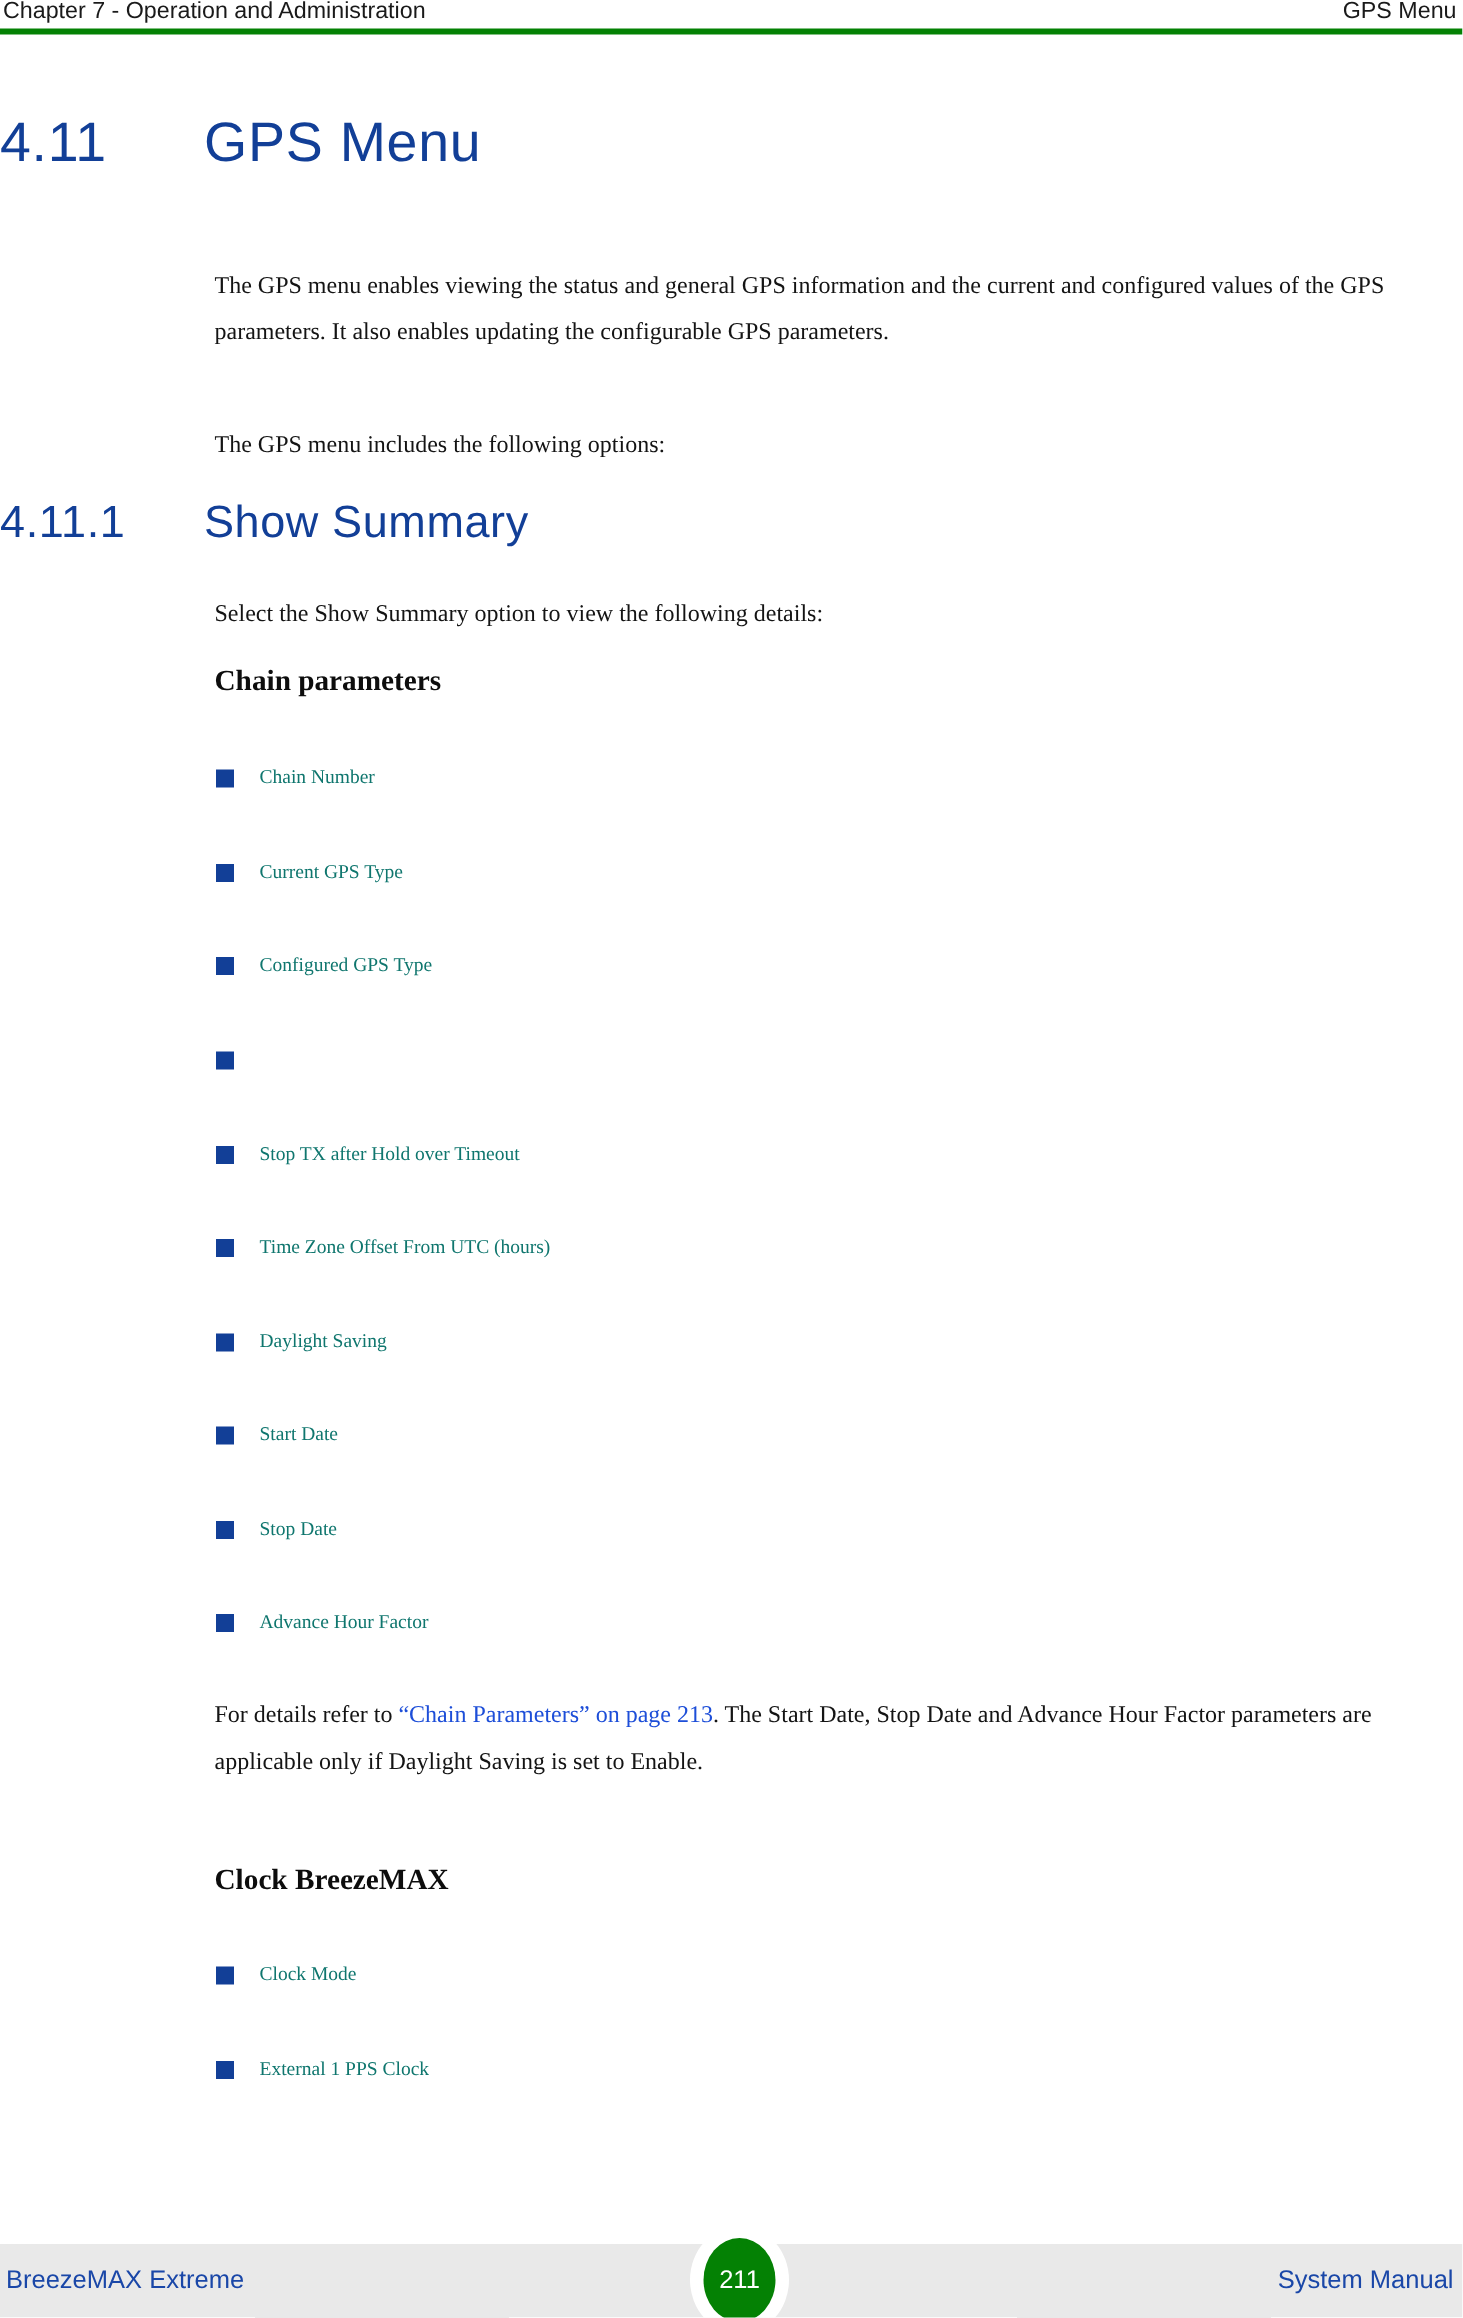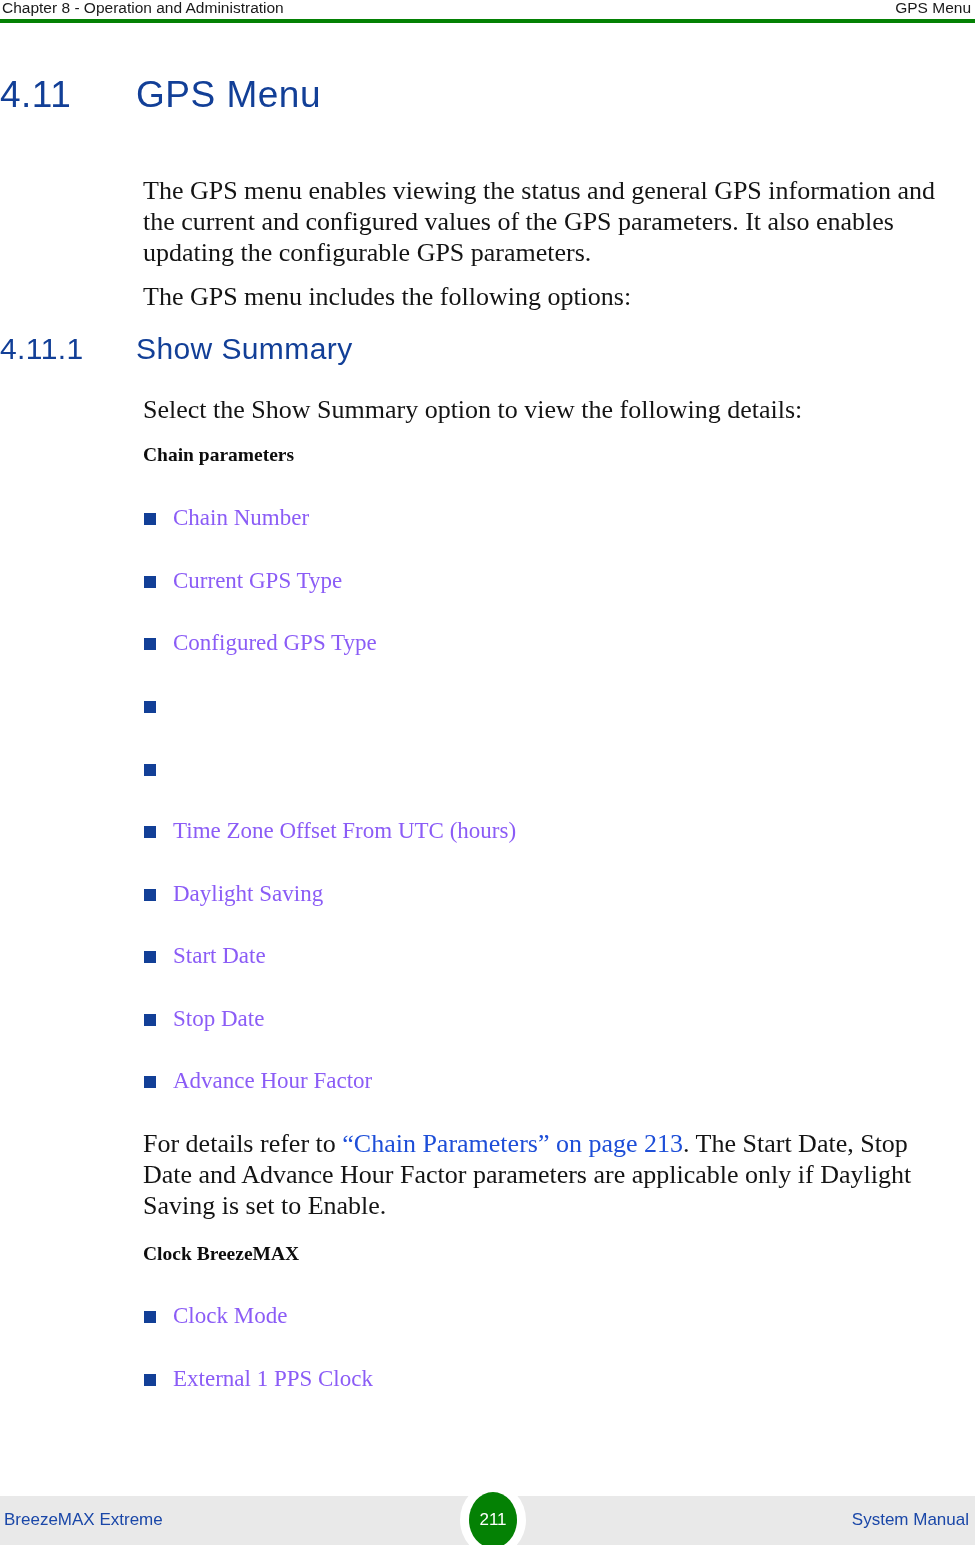--- a/index.html
+++ b/index.html
@@ -91,21 +91,21 @@
     display: inline-block;
     width: 136px;
   }
 
   
   .para {
     position: absolute;
     left: 143px;
     width: 820px;
     font-family: "Liberation Serif", serif;
-    font-size: 26px;
+    font-size: 16px;
     line-height: 31px;
     color: #141414;
     text-align: left;
   }
   .para a.xref {
     color: #1d4ed8;
     text-decoration: none;
   }
 
   
@@ -132,23 +132,23 @@
     top: 8px;
     width: 12px;
     height: 12px;
     background: #123f97;
   }
   .bullet .btxt {
     position: absolute;
     left: 30px;
     top: 0px;
     font-family: "Liberation Serif", serif;
-    font-size: 23px;
+    font-size: 13px;
     line-height: 26px;
-    color: #8b5cf6;
+    color: #0f766e;
     white-space: nowrap;
   }
 
   
   .page-footer {
     position: absolute;
     left: 0;
     top: 1496px;
     width: 975px;
     height: 49px;
@@ -194,21 +194,21 @@
     font-size: 17px;
     display: flex;
     align-items: center;
     justify-content: center;
   }
 </style>
 </head>
 <body>
 
 <div class="page-header">
-  <div class="hdr-left">Chapter 8 - Operation and Administration</div>
+  <div class="hdr-left">Chapter 7 - Operation and Administration</div>
   <div class="hdr-right">GPS Menu</div>
   <div class="header-rule"></div>
 </div>
 
 <div class="content">
 
   <div class="h1-sec">
     <span class="num">4.11</span><span>GPS Menu</span>
   </div>
 
@@ -234,20 +234,21 @@
   </div>
   <div class="bullet" style="top:630px;">
     <span class="sq"></span>
     <span class="btxt">Configured GPS Type</span>
   </div>
   <div class="bullet" style="top:693px;">
     <span class="sq"></span>
   </div>
   <div class="bullet" style="top:756px;">
     <span class="sq"></span>
+    <span class="btxt">Stop TX after Hold over Timeout</span>
   </div>
   <div class="bullet" style="top:818px;">
     <span class="sq"></span>
     <span class="btxt">Time Zone Offset From UTC (hours)</span>
   </div>
   <div class="bullet" style="top:881px;">
     <span class="sq"></span>
     <span class="btxt">Daylight Saving</span>
   </div>
   <div class="bullet" style="top:943px;">

